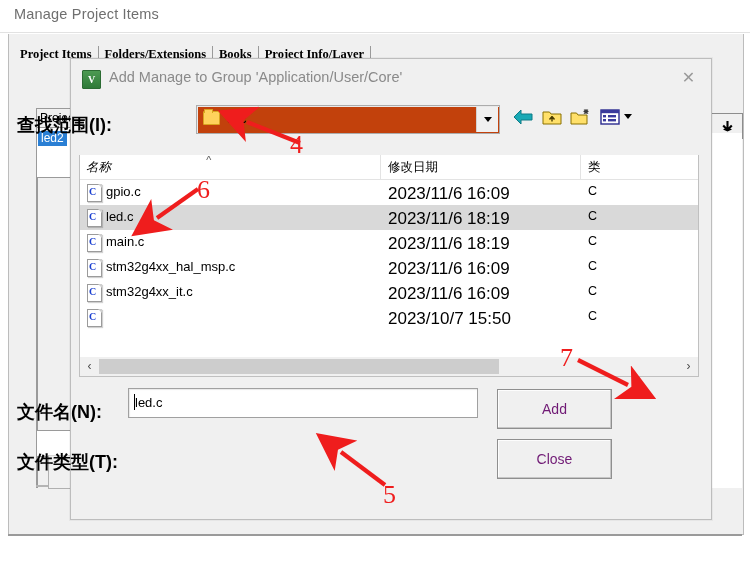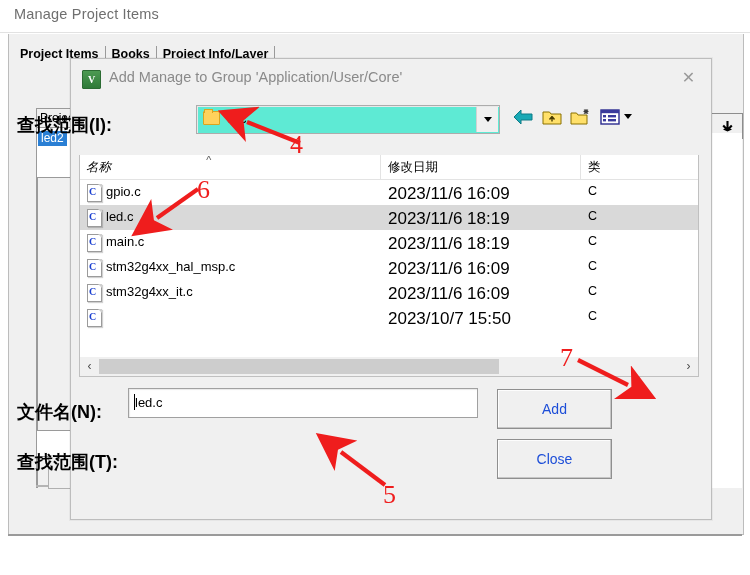--- a/index.html
+++ b/index.html
@@ -21,21 +21,21 @@
 
   .app-body {
     position: absolute; left: 8px; top: 34px; width: 734px; height: 500px;
     background: #f0f0f0; border: 1px solid #bcbcbc; border-top: none;
   }
   .tabstrip {
     position: absolute; left: 14px; top: 44px; height: 19px;
     display: flex; align-items: flex-end;
   }
   .tab {
-    font-family: Liberation Sans, sans-serif;
+    font-family: Liberation Serif, serif;
     font-size: 12.5px; font-weight: bold; color: #000;
     padding: 0 6px 0 6px;
     border-right: 1px solid #9a9a9a;
     line-height: 17px; white-space: nowrap;
   }
   .tab:last-child { border-right: 1px solid #9a9a9a; }
 
   
   .proj-panel {
     position: absolute; left: 36px; top: 108px; width: 60px; height: 68px;
@@ -109,21 +109,21 @@
     position: absolute; right: 0px; top: 0px; width: 45px; height: 36px;
     display: flex; align-items: center; justify-content: center;
     color: #9a9a9a; font-size: 16px;
   }
 
   
   .lbl-cn { font-family: "Liberation Sans", sans-serif; font-size: 18px; color: #000000; font-weight: bold; }
   .lookin-label { position: absolute; left: 17px; top: 113px; }
   .lookin-combo {
     position: absolute; left: 196px; top: 105px; width: 302px; height: 27px;
-    background: #5eead4; border: 1px solid #acacac;
+    background: #c2410c; border: 1px solid #acacac;
     box-shadow: inset 1px 1px 0 #e9e9e9;
   }
   .folder-ico {
     position: absolute; left: 6px; top: 5px; width: 15px; height: 12px;
     background: #ffd25c; border: 1px solid #d9a520; border-radius: 1px 2px 1px 1px;
   }
   .folder-ico:before {
     content:''; position:absolute; left:0; top:-3px; width:7px; height:3px;
     background:#ffd25c; border:1px solid #d9a520; border-bottom:none; border-radius:1px 1px 0 0;
   }
@@ -215,21 +215,21 @@
     position: absolute; right: 1px; top: 1px; width: 22px; height: 26px;
     background: #f0f0f0; border-left: 1px solid #d2d2d2;
     display: flex; align-items: center; justify-content: center;
   }
 
   
   .d-btn {
     position: absolute; width: 113px; height: 38px;
     background: #f0f0f0; border: 1px solid #8f8f8f;
     box-shadow: inset -1px -1px 0 #c6c6c6, inset 1px 1px 0 #fdfdfd;
-    font-size: 14px; color: #1d4ed8;
+    font-size: 14px; color: #701a75;
     display: flex; align-items: center; justify-content: center;
     font-family: "Liberation Sans", sans-serif;
   }
   #add-btn   { left: 497px; top: 389px; }
   #close-btn { left: 497px; top: 439px; }
 
   
   .anno {
     position: absolute; color: #ef1d1d; font-size: 26px;
     font-family: "Liberation Serif", serif; font-weight: normal;
@@ -240,20 +240,21 @@
 <body>
 
 <div id="root">
 
   <div class="app-title">Manage Project Items</div>
   <div class="app-sep"></div>
   <div class="app-body"></div>
 
   <div class="tabstrip">
     <div class="tab">Project Items</div>
+    <div class="tab">Folders/Extensions</div>
     <div class="tab">Books</div>
     <div class="tab">Project Info/Layer</div>
   </div>
 
   <div class="left-col"></div>
   <div class="left-col2"></div>
   <div class="proj-panel">
     <div class="proj-head">Projec</div>
     <div class="proj-sel">led2</div>
   </div>
@@ -390,21 +391,21 @@
     <div class="hs-arrow" id="hs-left">‹</div>
     <div class="hs-thumb"></div>
     <div class="hs-arrow" id="hs-right">›</div>
   </div>
 
   <div class="lbl-cn fn-label">文件名(N):</div>
   <div class="fn-input">
     <span>led.c</span>
   </div>
 
-  <div class="lbl-cn ft-label">查找范围(T):</div>
+  <div class="lbl-cn ft-label">文件类型(T):</div>
 
   <div class="d-btn" id="add-btn">Add</div>
   <div class="d-btn" id="close-btn">Close</div>
 
   <svg class="ovl">
     <defs>
       <marker id="ah" markerWidth="9" markerHeight="9" refX="1.5" refY="4.5" orient="auto">
         <path d="M0,0 L9,4.5 L0,9 L2.4,4.5 Z" fill="#ef1d1d"></path>
       </marker>
     </defs>

